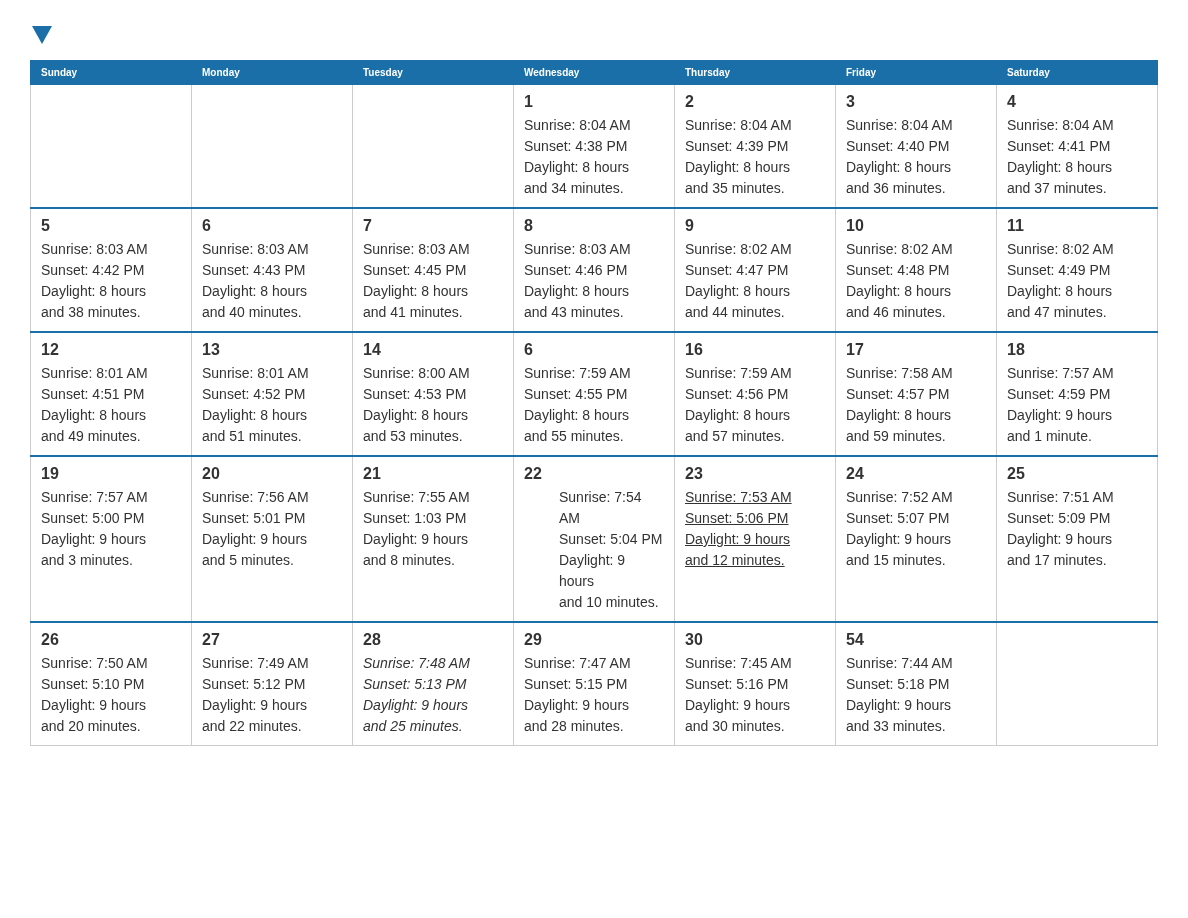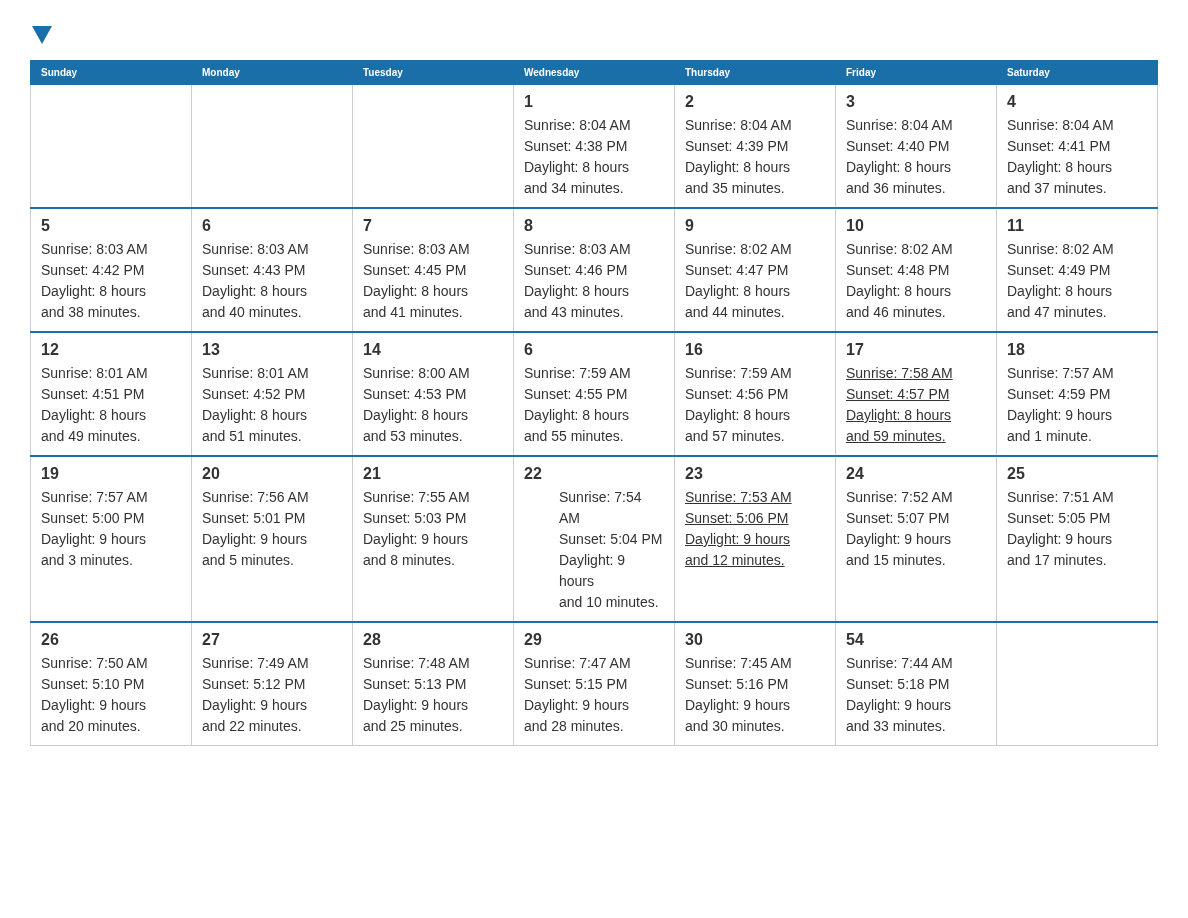--- a/index.html
+++ b/index.html
@@ -244,21 +244,21 @@
         </td>
         <td>
           <div class="day-number">16</div>
           <div class="day-info" style="white-space: pre-line;">Sunrise: 7:59 AM
 Sunset: 4:56 PM
 Daylight: 8 hours
 and 57 minutes.</div>
         </td>
         <td>
           <div class="day-number">17</div>
-          <div class="day-info" style="white-space: pre-line; text-decoration: underline;">Sunrise: 7:58 AM
+          <div class="day-info" style="white-space: pre-line;">Sunrise: 7:58 AM
 Sunset: 4:57 PM
 Daylight: 8 hours
 and 59 minutes.</div>
         </td>
         <td>
           <div class="day-number">18</div>
           <div class="day-info" style="white-space: pre-line;">Sunrise: 7:57 AM
 Sunset: 4:59 PM
 Daylight: 9 hours
 and 1 minute.</div>
@@ -275,21 +275,21 @@
         <td>
           <div class="day-number">20</div>
           <div class="day-info" style="white-space: pre-line;">Sunrise: 7:56 AM
 Sunset: 5:01 PM
 Daylight: 9 hours
 and 5 minutes.</div>
         </td>
         <td>
           <div class="day-number">21</div>
           <div class="day-info" style="white-space: pre-line;">Sunrise: 7:55 AM
-Sunset: 5:03 PM
+Sunset: 1:03 PM
 Daylight: 9 hours
 and 8 minutes.</div>
         </td>
         <td>
           <div class="day-number">22</div>
           <div class="day-info" style="white-space: pre-line; margin-left: 35px;">Sunrise: 7:54 AM
 Sunset: 5:04 PM
 Daylight: 9 hours
 and 10 minutes.</div>
         </td>
@@ -303,21 +303,21 @@
         <td>
           <div class="day-number">24</div>
           <div class="day-info" style="white-space: pre-line;">Sunrise: 7:52 AM
 Sunset: 5:07 PM
 Daylight: 9 hours
 and 15 minutes.</div>
         </td>
         <td>
           <div class="day-number">25</div>
           <div class="day-info" style="white-space: pre-line;">Sunrise: 7:51 AM
-Sunset: 5:05 PM
+Sunset: 5:09 PM
 Daylight: 9 hours
 and 17 minutes.</div>
         </td>
       </tr>
       <tr>
         <td>
           <div class="day-number">26</div>
           <div class="day-info" style="white-space: pre-line;">Sunrise: 7:50 AM
 Sunset: 5:10 PM
 Daylight: 9 hours
@@ -325,21 +325,21 @@
         </td>
         <td>
           <div class="day-number">27</div>
           <div class="day-info" style="white-space: pre-line;">Sunrise: 7:49 AM
 Sunset: 5:12 PM
 Daylight: 9 hours
 and 22 minutes.</div>
         </td>
         <td>
           <div class="day-number">28</div>
-          <div class="day-info" style="white-space: pre-line;">Sunrise: 7:48 AM
+          <div class="day-info" style="white-space: pre-line; font-style: italic;">Sunrise: 7:48 AM
 Sunset: 5:13 PM
 Daylight: 9 hours
 and 25 minutes.</div>
         </td>
         <td>
           <div class="day-number">29</div>
           <div class="day-info" style="white-space: pre-line;">Sunrise: 7:47 AM
 Sunset: 5:15 PM
 Daylight: 9 hours
 and 28 minutes.</div>

